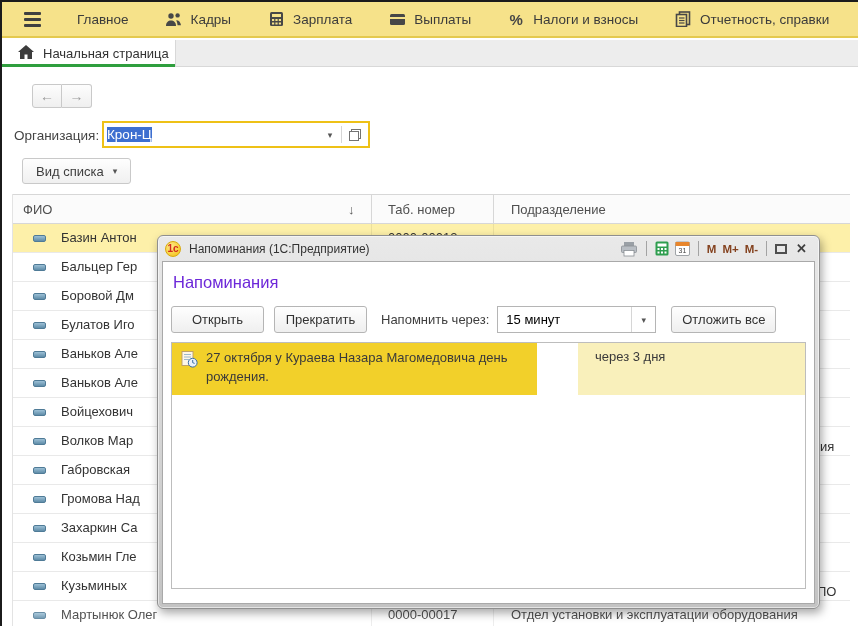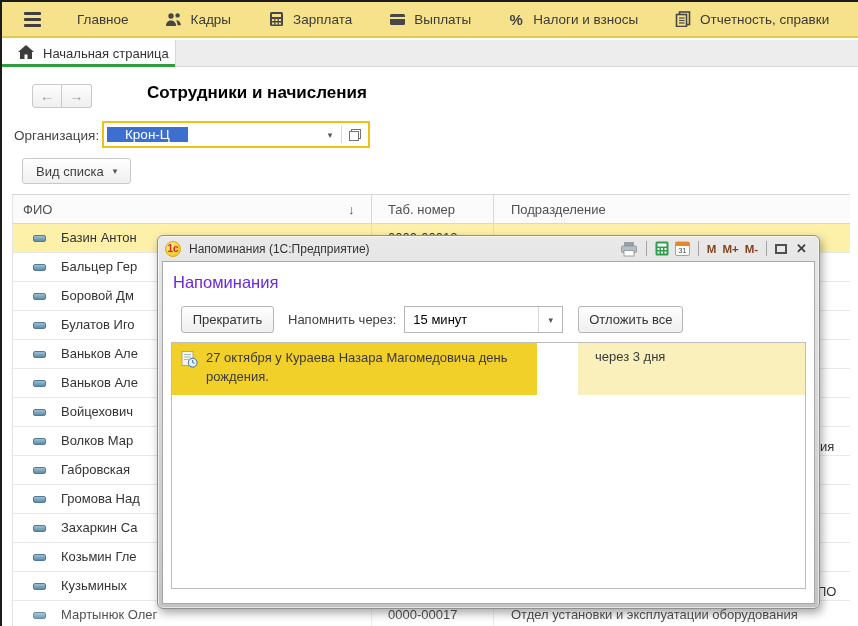--- a/index.html
+++ b/index.html
@@ -40,21 +40,21 @@
     border:1px solid #c9c9c9; color:#9a9a9a; font-size:14px;
     display:flex; align-items:center; justify-content:center; cursor:pointer; }
   .navbtn.back { border-radius:3px 0 0 3px; }
   .navbtn.fwd  { border-radius:0 3px 3px 0; border-left:none; }
   .page-title { position:absolute; left:145px; top:16px; font-size:17px; font-weight:bold; color:#000; }
 
   .org-label { position:absolute; left:12px; top:61px; font-size:13.5px; color:#444; }
   .org-combo { position:absolute; left:100px; top:54px; width:268px; height:27px;
     border:2px solid #eec117; background:#fff; display:flex; align-items:center; }
   .org-text { flex:1; padding-left:3px; font-size:13.5px; color:#000; overflow:hidden; white-space:nowrap; }
-  .org-text .sel { background:#3d6fd0; color:#fff; padding:1px 18px; }
+  .org-text .sel { background:#3d6fd0; color:#fff; padding:1px 0; }
   .combo-sep { width:1px; align-self:stretch; background:#d6d6d6; margin:3px 0; }
   .combo-arrow { width:22px; align-self:stretch; display:flex; align-items:center;
     justify-content:center; color:#555; font-size:9px; cursor:pointer; }
   .open-btn { width:26px; align-self:stretch; display:flex; align-items:center;
     justify-content:center; cursor:pointer; }
   .sq-icon { position:relative; width:12px; height:12px; }
   .sq-icon::before { content:""; position:absolute; right:0; top:0; width:8px; height:8px; border:1px solid #737373; background:#fff; }
   .sq-icon::after  { content:""; position:absolute; left:0; bottom:0; width:8px; height:8px; border:1px solid #737373; background:#fff; }
 
   .view-btn { position:absolute; left:20px; top:91px; height:26px; padding:0 13px;
@@ -224,21 +224,20 @@
 
       <div class="navbtns">
         <div class="navbtn back">
               <span>←</span>
             </div>
         <div class="navbtn fwd">
               <span>→</span>
             </div>
       </div>
 
-      <div class="page-title">Сотрудники и начисления</div>
 
       <div class="org-label">Организация:</div>
       <div class="org-combo">
         <div class="org-text"><span class="sel">Крон-Ц</span></div>
         <div class="combo-arrow">
               <span>▾</span>
             </div>
         <div class="combo-sep"></div>
         <div class="open-btn">
               <span class="sq-icon"></span>
@@ -396,20 +395,21 @@
                   <span class="tb-max"></span>
                 </span>
             <span class="tb-btn tb-close">✕</span>
           </span>
         </div>
 
         <div class="dlg-body">
           <div class="dlg-heading">Напоминания</div>
 
           <div class="dlg-controls">
+            <div class="btn btn-open">Открыть</div>
             <div class="btn btn-stop">Прекратить</div>
             <div class="remind-label">Напомнить через:</div>
             <div class="remind-combo">
               <span class="val">15 минут</span>
               <span class="arrow">
                     <span>▾</span>
                   </span>
             </div>
             <div class="btn btn-postpone">Отложить все</div>
           </div>

